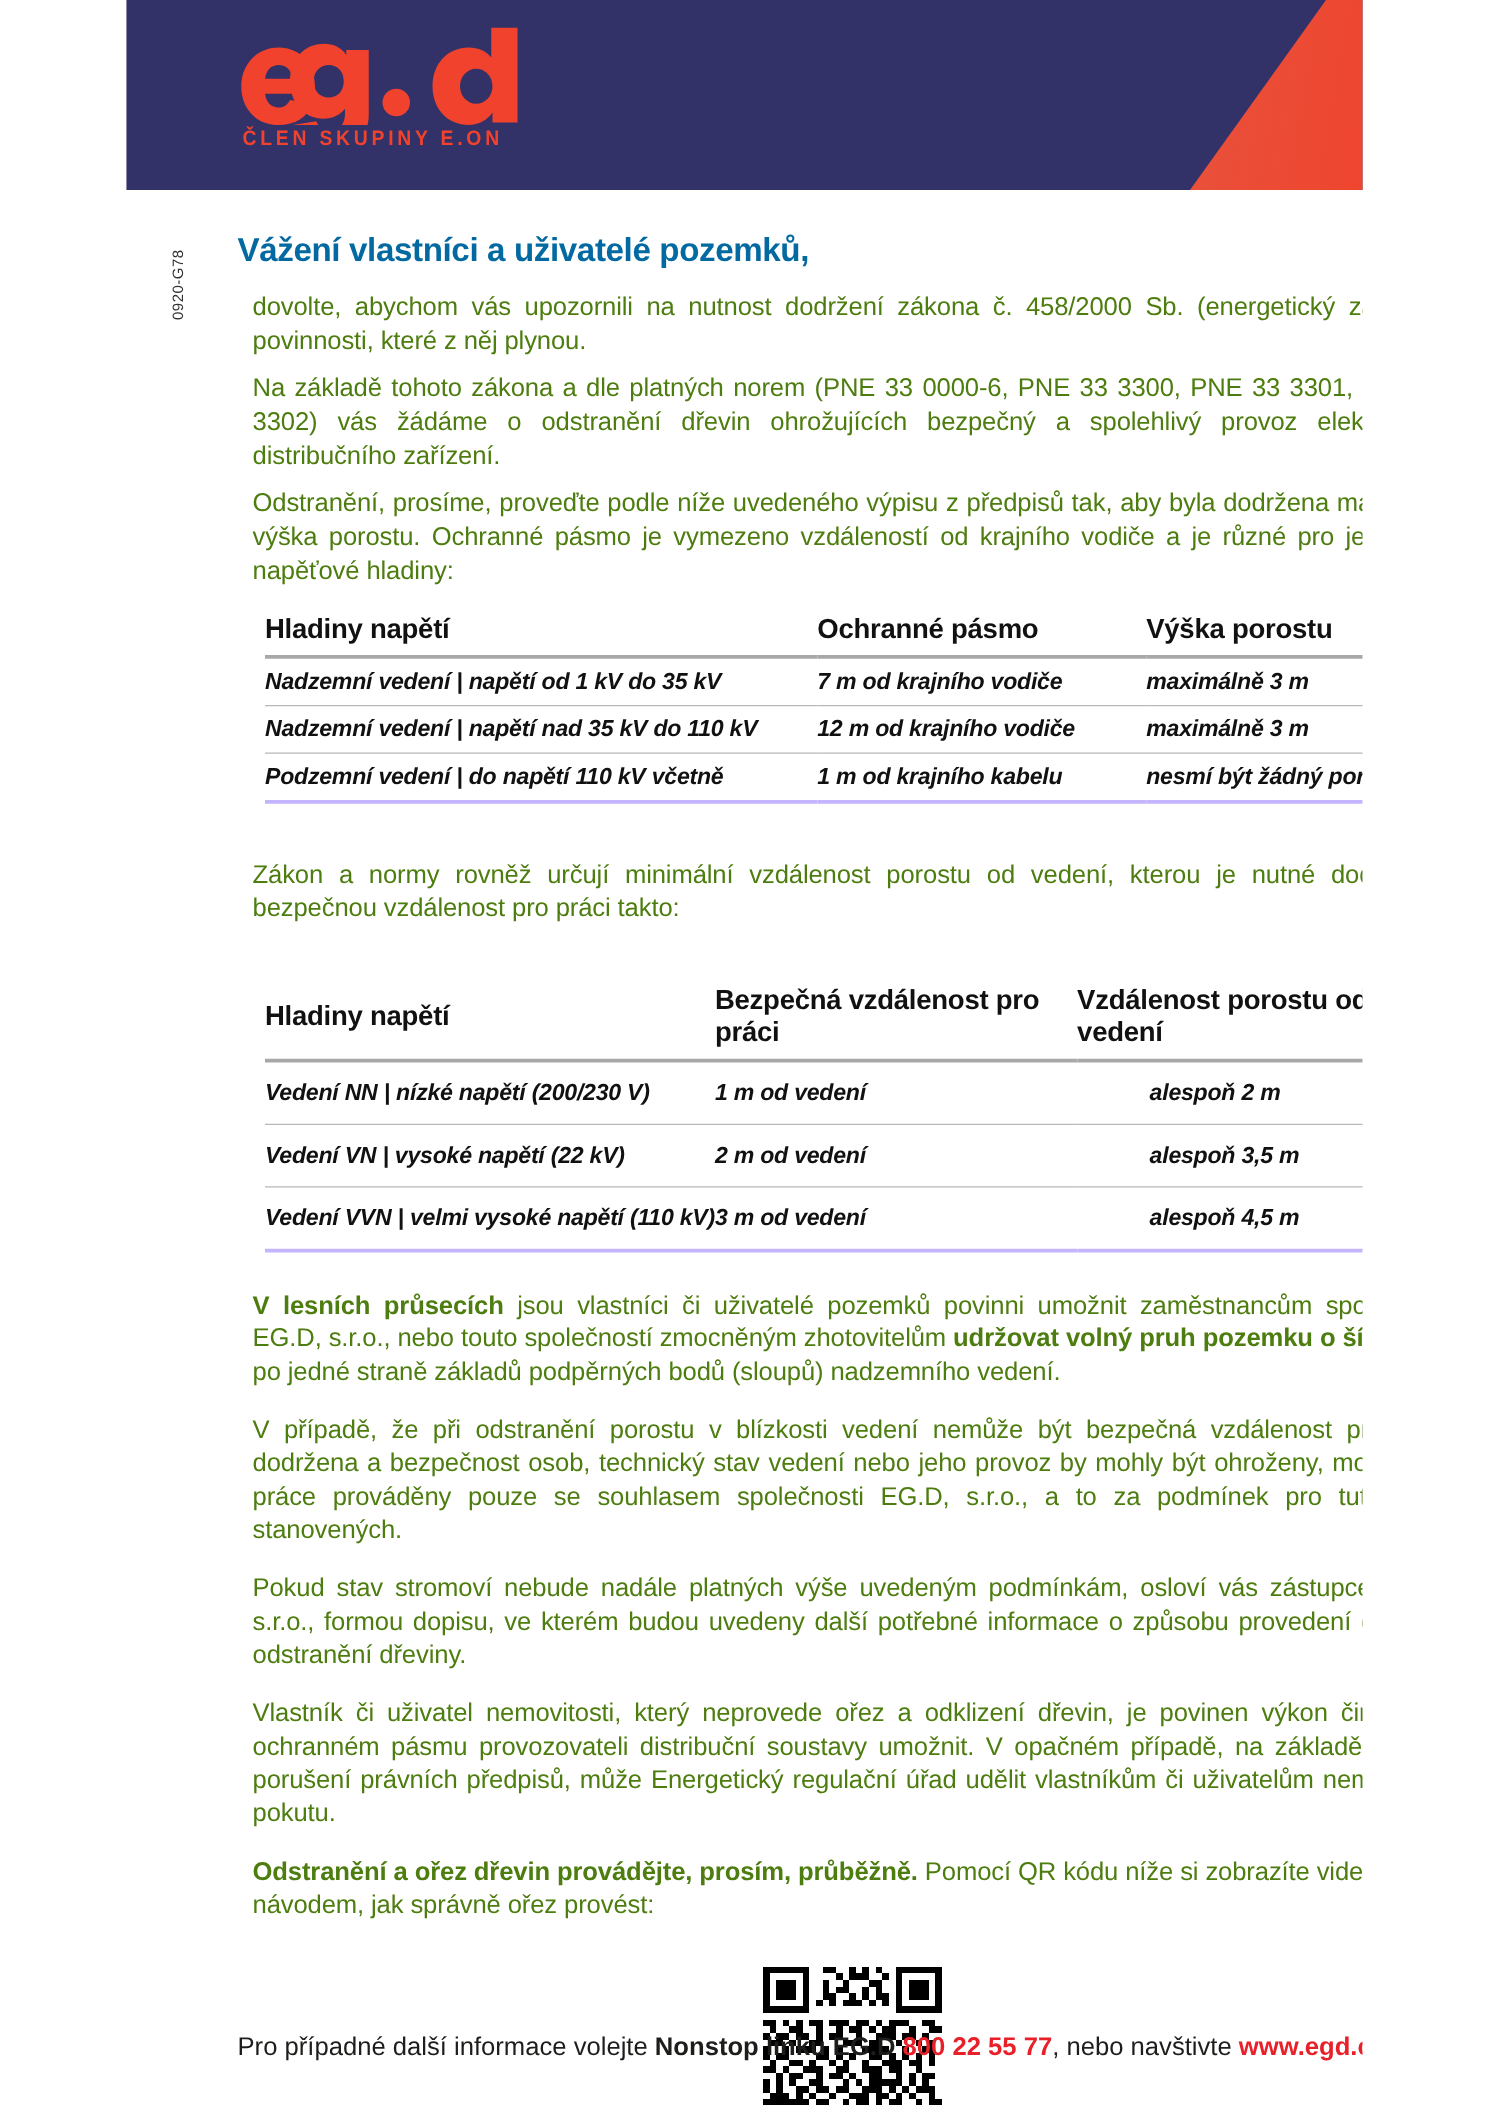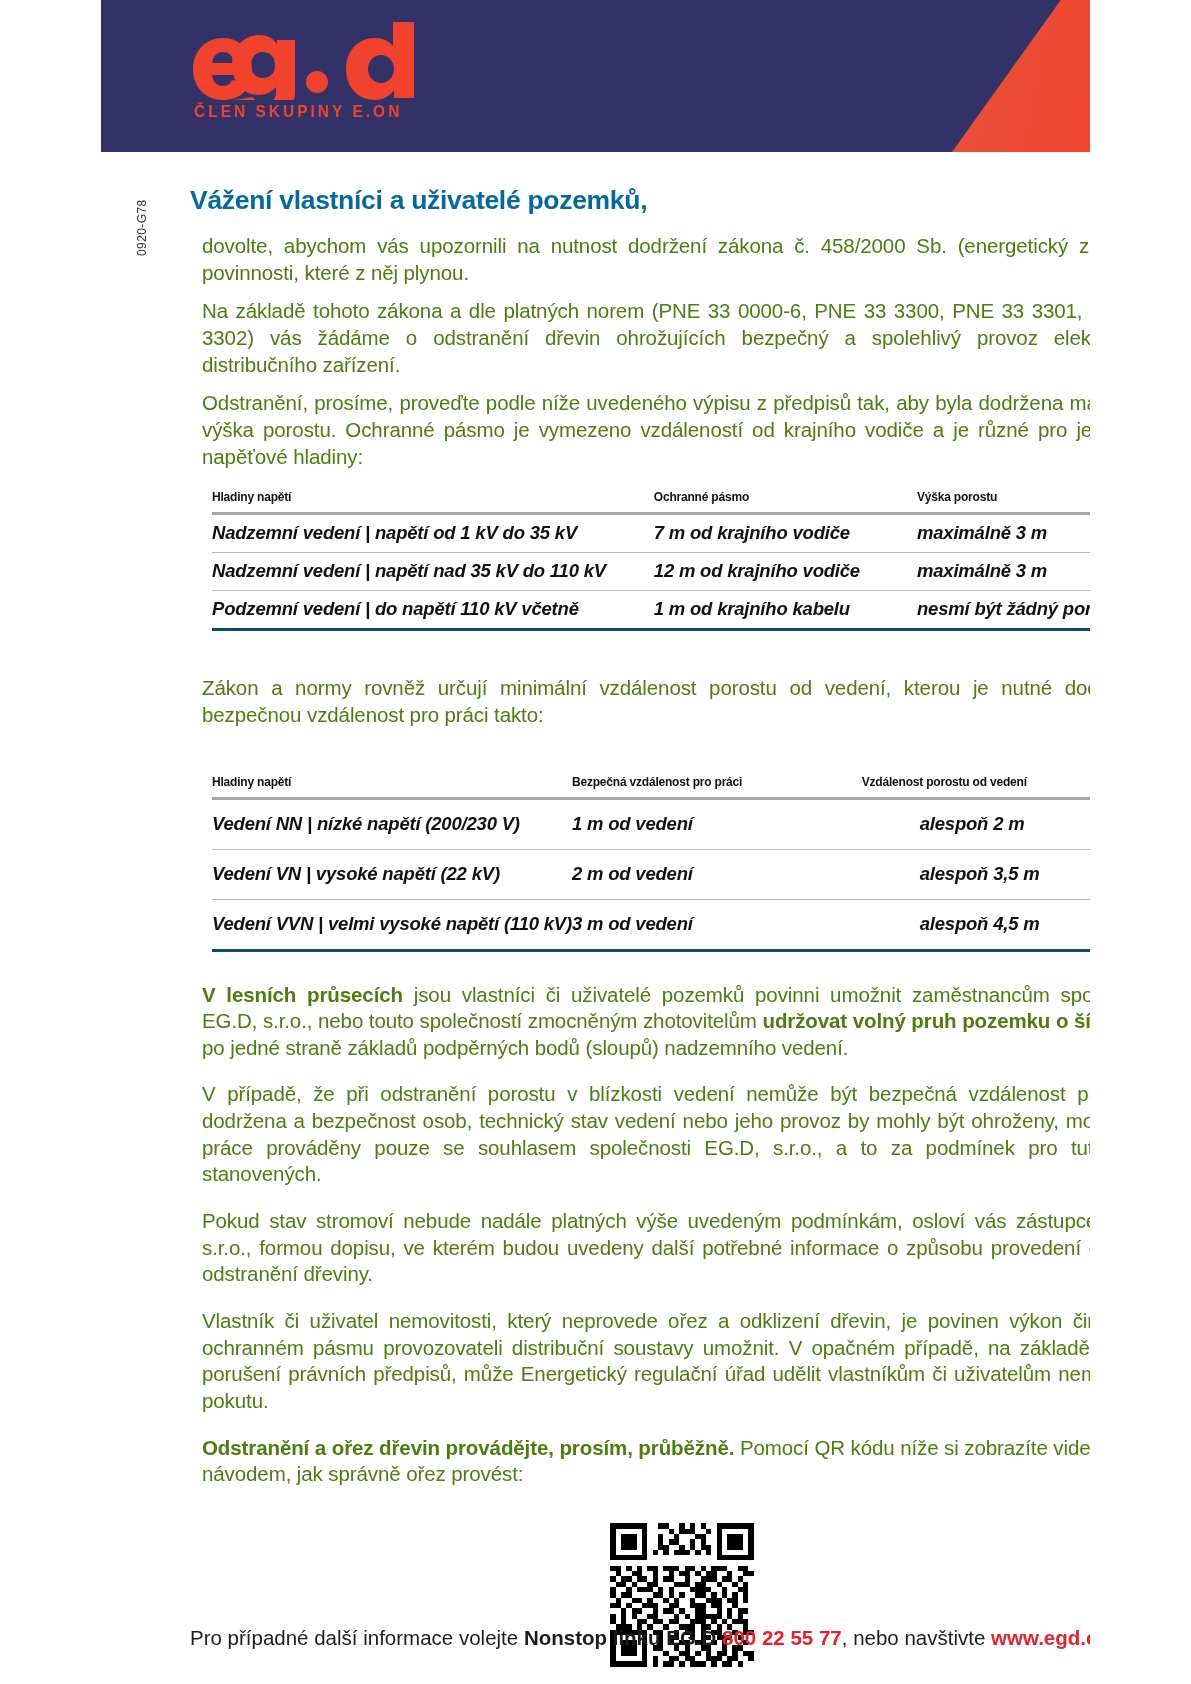--- a/index.html
+++ b/index.html
@@ -113,38 +113,38 @@
     width: 100%;
     font-size: 18.5px;
     font-weight: bold;
     color: #111;
     letter-spacing: -0.2px;
   }
   table.data th {
     text-align: left;
     font-weight: bold;
     padding: 2px 0 8px 0;
-    font-size: 12px;
+    font-size: 22px;
     border: none;
   }
   table.data tbody tr td {
     padding: 7px 0 8px 0;
     border-top: 1.5px solid #b8b8b8;
     vertical-align: middle;
     white-space: nowrap;
     font-style: italic;
   }
   table.data thead tr th {
     border-bottom: 3px solid #a8a8a8;
   }
   table.data tbody tr:first-child td {
     border-top: none;
   }
   table.data tbody tr:last-child td {
-    border-bottom: 3px solid #0c4a6e;
+    border-bottom: 3px solid #c4b5fd;
   }
   .col-a { width: 47%; }
   .col-b { width: 28%; }
   .col-c { width: 25%; }
 
   
   #table-voltage-zones .col-a { width: 47%; }
   #table-voltage-zones .col-b { width: 28%; }
   #table-voltage-zones .col-c { width: 25%; }
 

